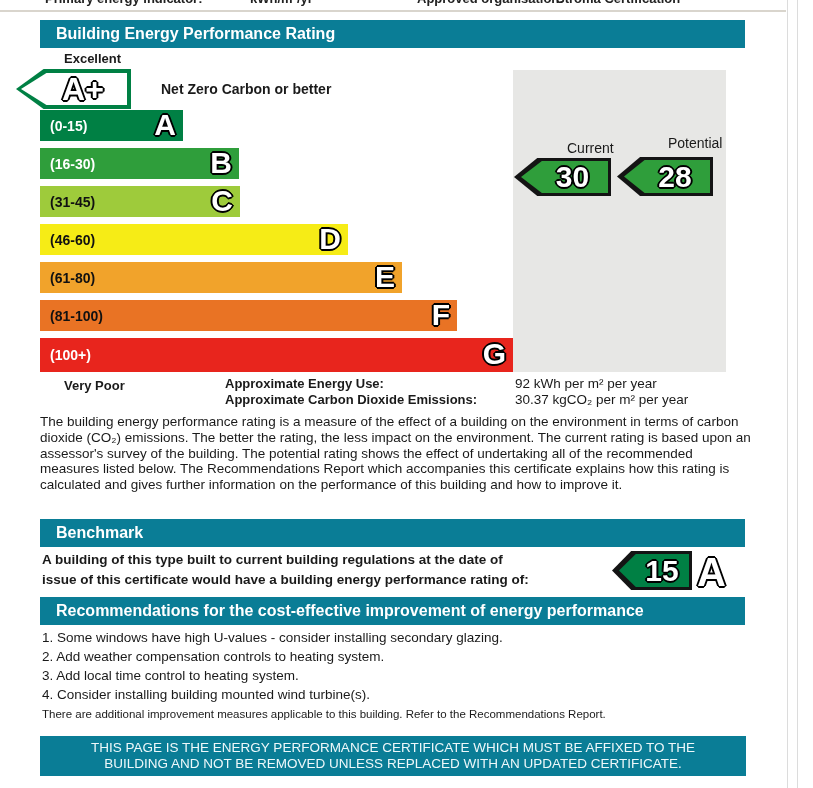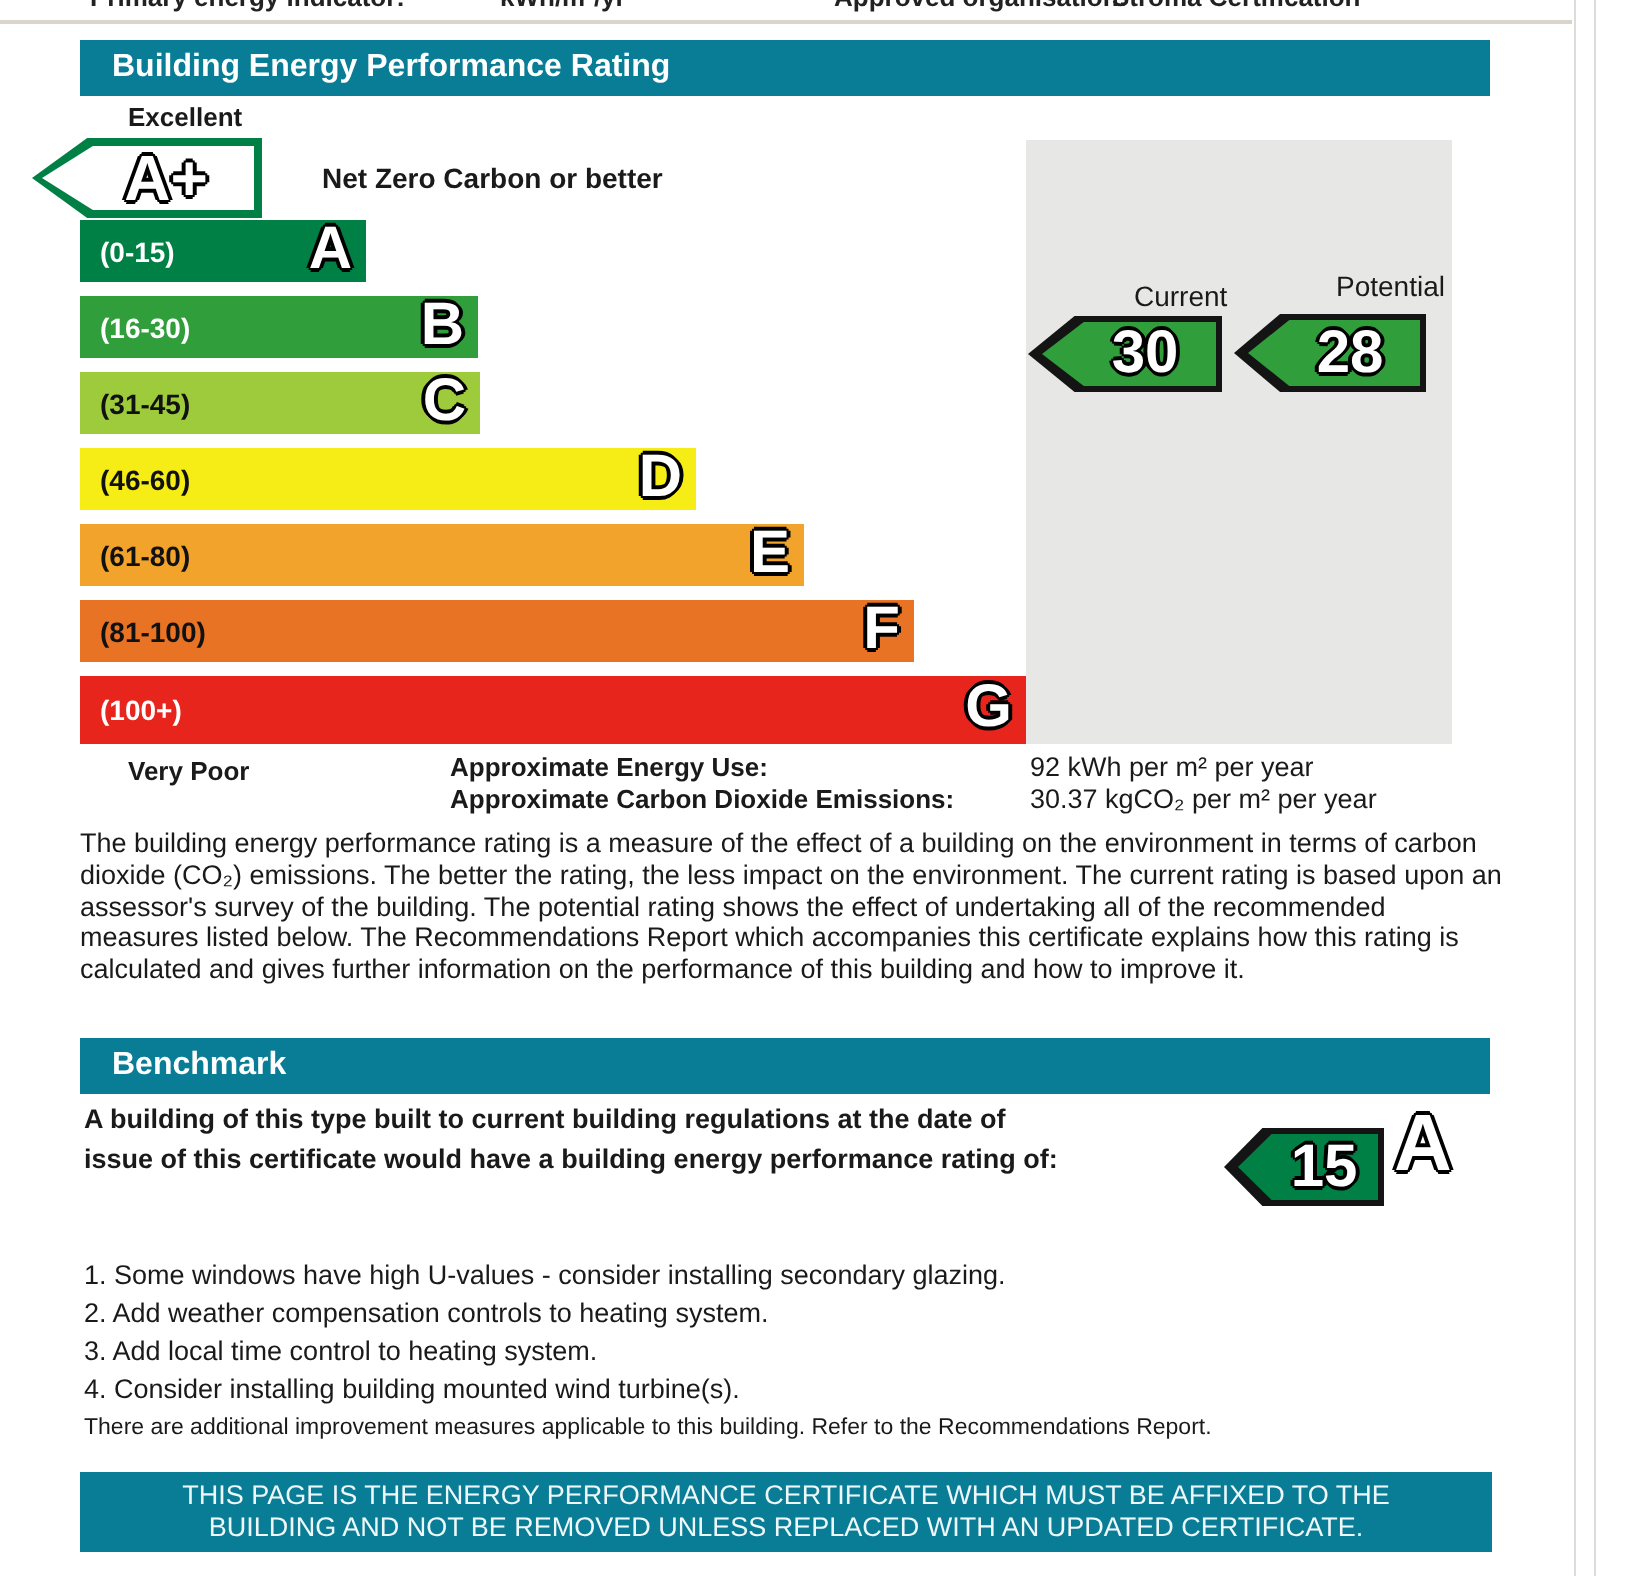--- a/index.html
+++ b/index.html
@@ -151,28 +151,29 @@
   <div class="abs label-bold" style="left:203px;top:376px">Approximate Energy Use:</div>
   <div class="abs plain-13" style="left:493px;top:376px">92 kWh per m² per year</div>
   <div class="abs label-bold" style="left:203px;top:392px">Approximate Carbon Dioxide Emissions:</div>
   <div class="abs plain-13" style="left:493px;top:392px">30.37 kgCO₂ per m² per year</div>
 
   <div class="para">The building energy performance rating is a measure of the effect of a building on the environment in terms of carbon dioxide (CO₂) emissions. The better the rating, the less impact on the environment. The current rating is based upon an assessor's survey of the building. The potential rating shows the effect of undertaking all of the recommended measures listed below. The Recommendations Report which accompanies this certificate explains how this rating is calculated and gives further information on the performance of this building and how to improve it.</div>
 
   <div class="section-bar" style="top:519px">Benchmark</div>
   <div class="bench-line" style="top:552px">A building of this type built to current building regulations at the date of</div>
   <div class="bench-line" style="top:572px">issue of this certificate would have a building energy performance rating of:</div>
-  <div class="arrow" style="left:612px;top:564px;width:80px;height:39px">
+  <div class="arrow" style="left:612px;top:551px;width:80px;height:39px">
     <div class="shell shell-black"></div>
     <div class="fill fill-green-a">
       <span class="num outline">15</span>
     </div>
   </div>
   <div class="big-letter outline" style="left:697px;top:552px">A</div>
 
+  <div class="section-bar" style="top:597px">Recommendations for the cost-effective improvement of energy performance</div>
   <div class="rec-item" style="top:630px">1. Some windows have high U-values - consider installing secondary glazing.</div>
   <div class="rec-item" style="top:649px">2. Add weather compensation controls to heating system.</div>
   <div class="rec-item" style="top:668px">3. Add local time control to heating system.</div>
   <div class="rec-item" style="top:687px">4. Consider installing building mounted wind turbine(s).</div>
   <div class="rec-note" style="top:708px">There are additional improvement measures applicable to this building. Refer to the Recommendations Report.</div>
 
   <div class="footer-box">
     <span>THIS PAGE IS THE ENERGY PERFORMANCE CERTIFICATE WHICH MUST BE AFFIXED TO THE</span>
     <span>BUILDING AND NOT BE REMOVED UNLESS REPLACED WITH AN UPDATED CERTIFICATE.</span>
   </div>

